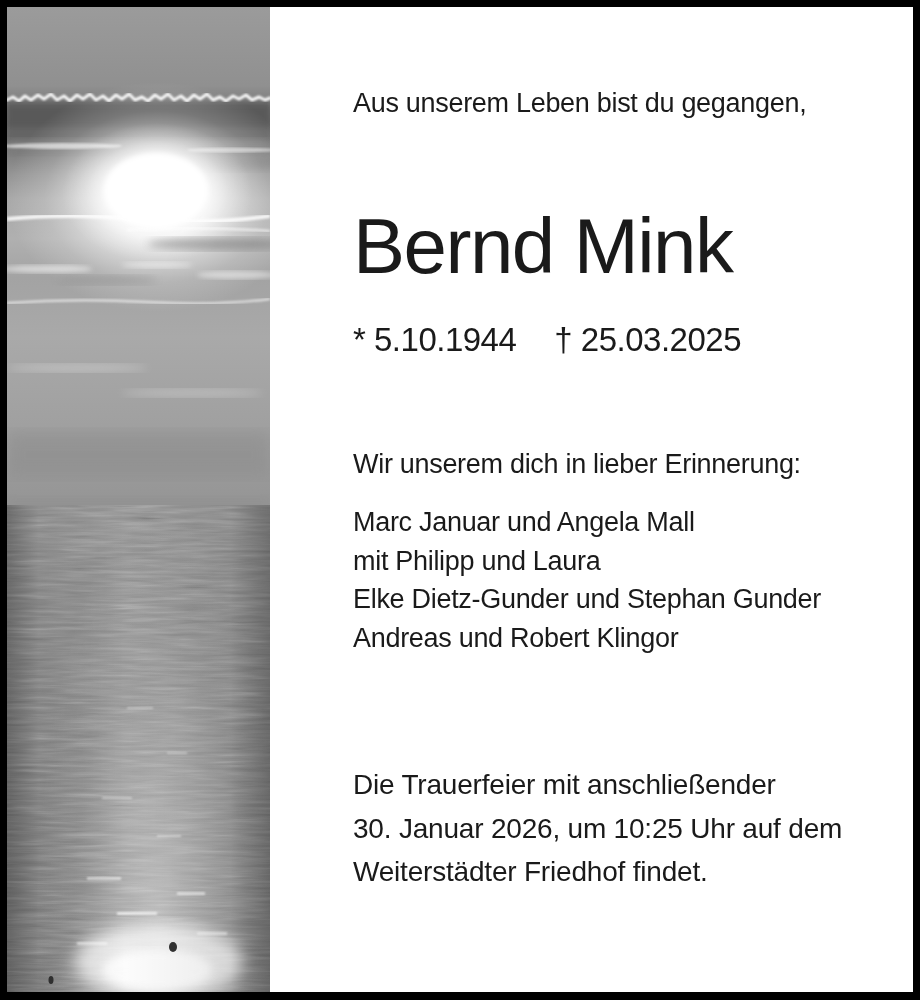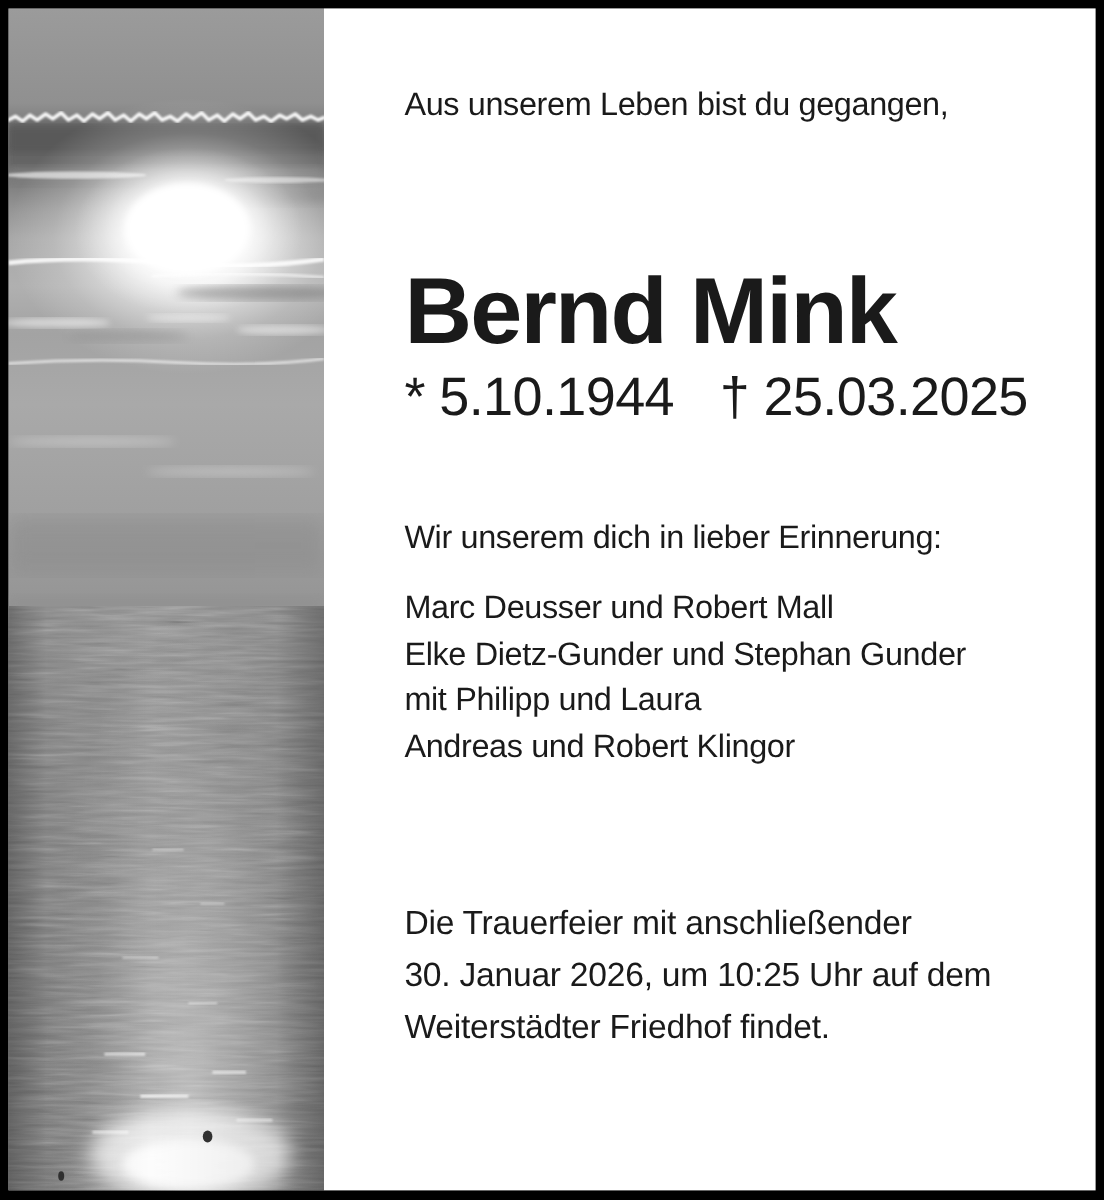--- a/index.html
+++ b/index.html
@@ -25,39 +25,39 @@
     background: #999999;
   }
   .photo svg { display: block; width: 263px; height: 985px; }
   .content {
     position: absolute;
     left: 270px; top: 7px;
     width: 643px; height: 985px;
     background: #ffffff;
     color: #1a1a1a;
   }
-  .content > div, .content > h1 { position: absolute; left: 67px; margin: 0; }
+  .content > div, .content > h1 { position: absolute; left: 67px; margin: 16px; }
   .epigraph {
     top: 62px;
     font-size: 27px;
     line-height: 37px;
     letter-spacing: -0.3px;
     font-weight: 500;
   }
   .deceased-name {
-    top: 213px;
+    top: 184px;
     font-size: 78px;
-    font-weight: bold;
+    font-weight: normal;
     letter-spacing: -1.5px;
     line-height: 1;
     white-space: nowrap;
   }
   .dates {
     top: 298px;
-    font-size: 45px;
+    font-size: 33px;
     letter-spacing: -0.5px;
     display: flex;
     gap: 38px;
     white-space: nowrap;
   }
   .remembrance {
     top: 426px;
     font-size: 27px;
     letter-spacing: -0.3px;
   }
@@ -202,23 +202,23 @@
     <div class="dates">
       <span>* 5.10.1944</span>
       <span>† 25.03.2025</span>
     </div>
 
     <div class="remembrance">
       <span class="line">Wir unserem dich in lieber Erinnerung:</span>
     </div>
 
     <div class="mourners">
-      <div class="line">Marc Deusser und Robert Mall</div>
+      <div class="line">Marc Januar und Angela Mall</div>
+      <div class="line">mit Philipp und Laura</div>
       <div class="line">Elke Dietz-Gunder und Stephan Gunder</div>
-      <div class="line">mit Philipp und Laura</div>
       <div class="line">Andreas und Robert Klingor</div>
     </div>
 
     <div class="funeral">
       <div class="line">Die Trauerfeier mit anschließender</div>
       <div class="line">30. Januar 2026, um 10:25 Uhr auf dem</div>
       <div class="line">Weiterstädter Friedhof findet.</div>
     </div>
 
   </div>

